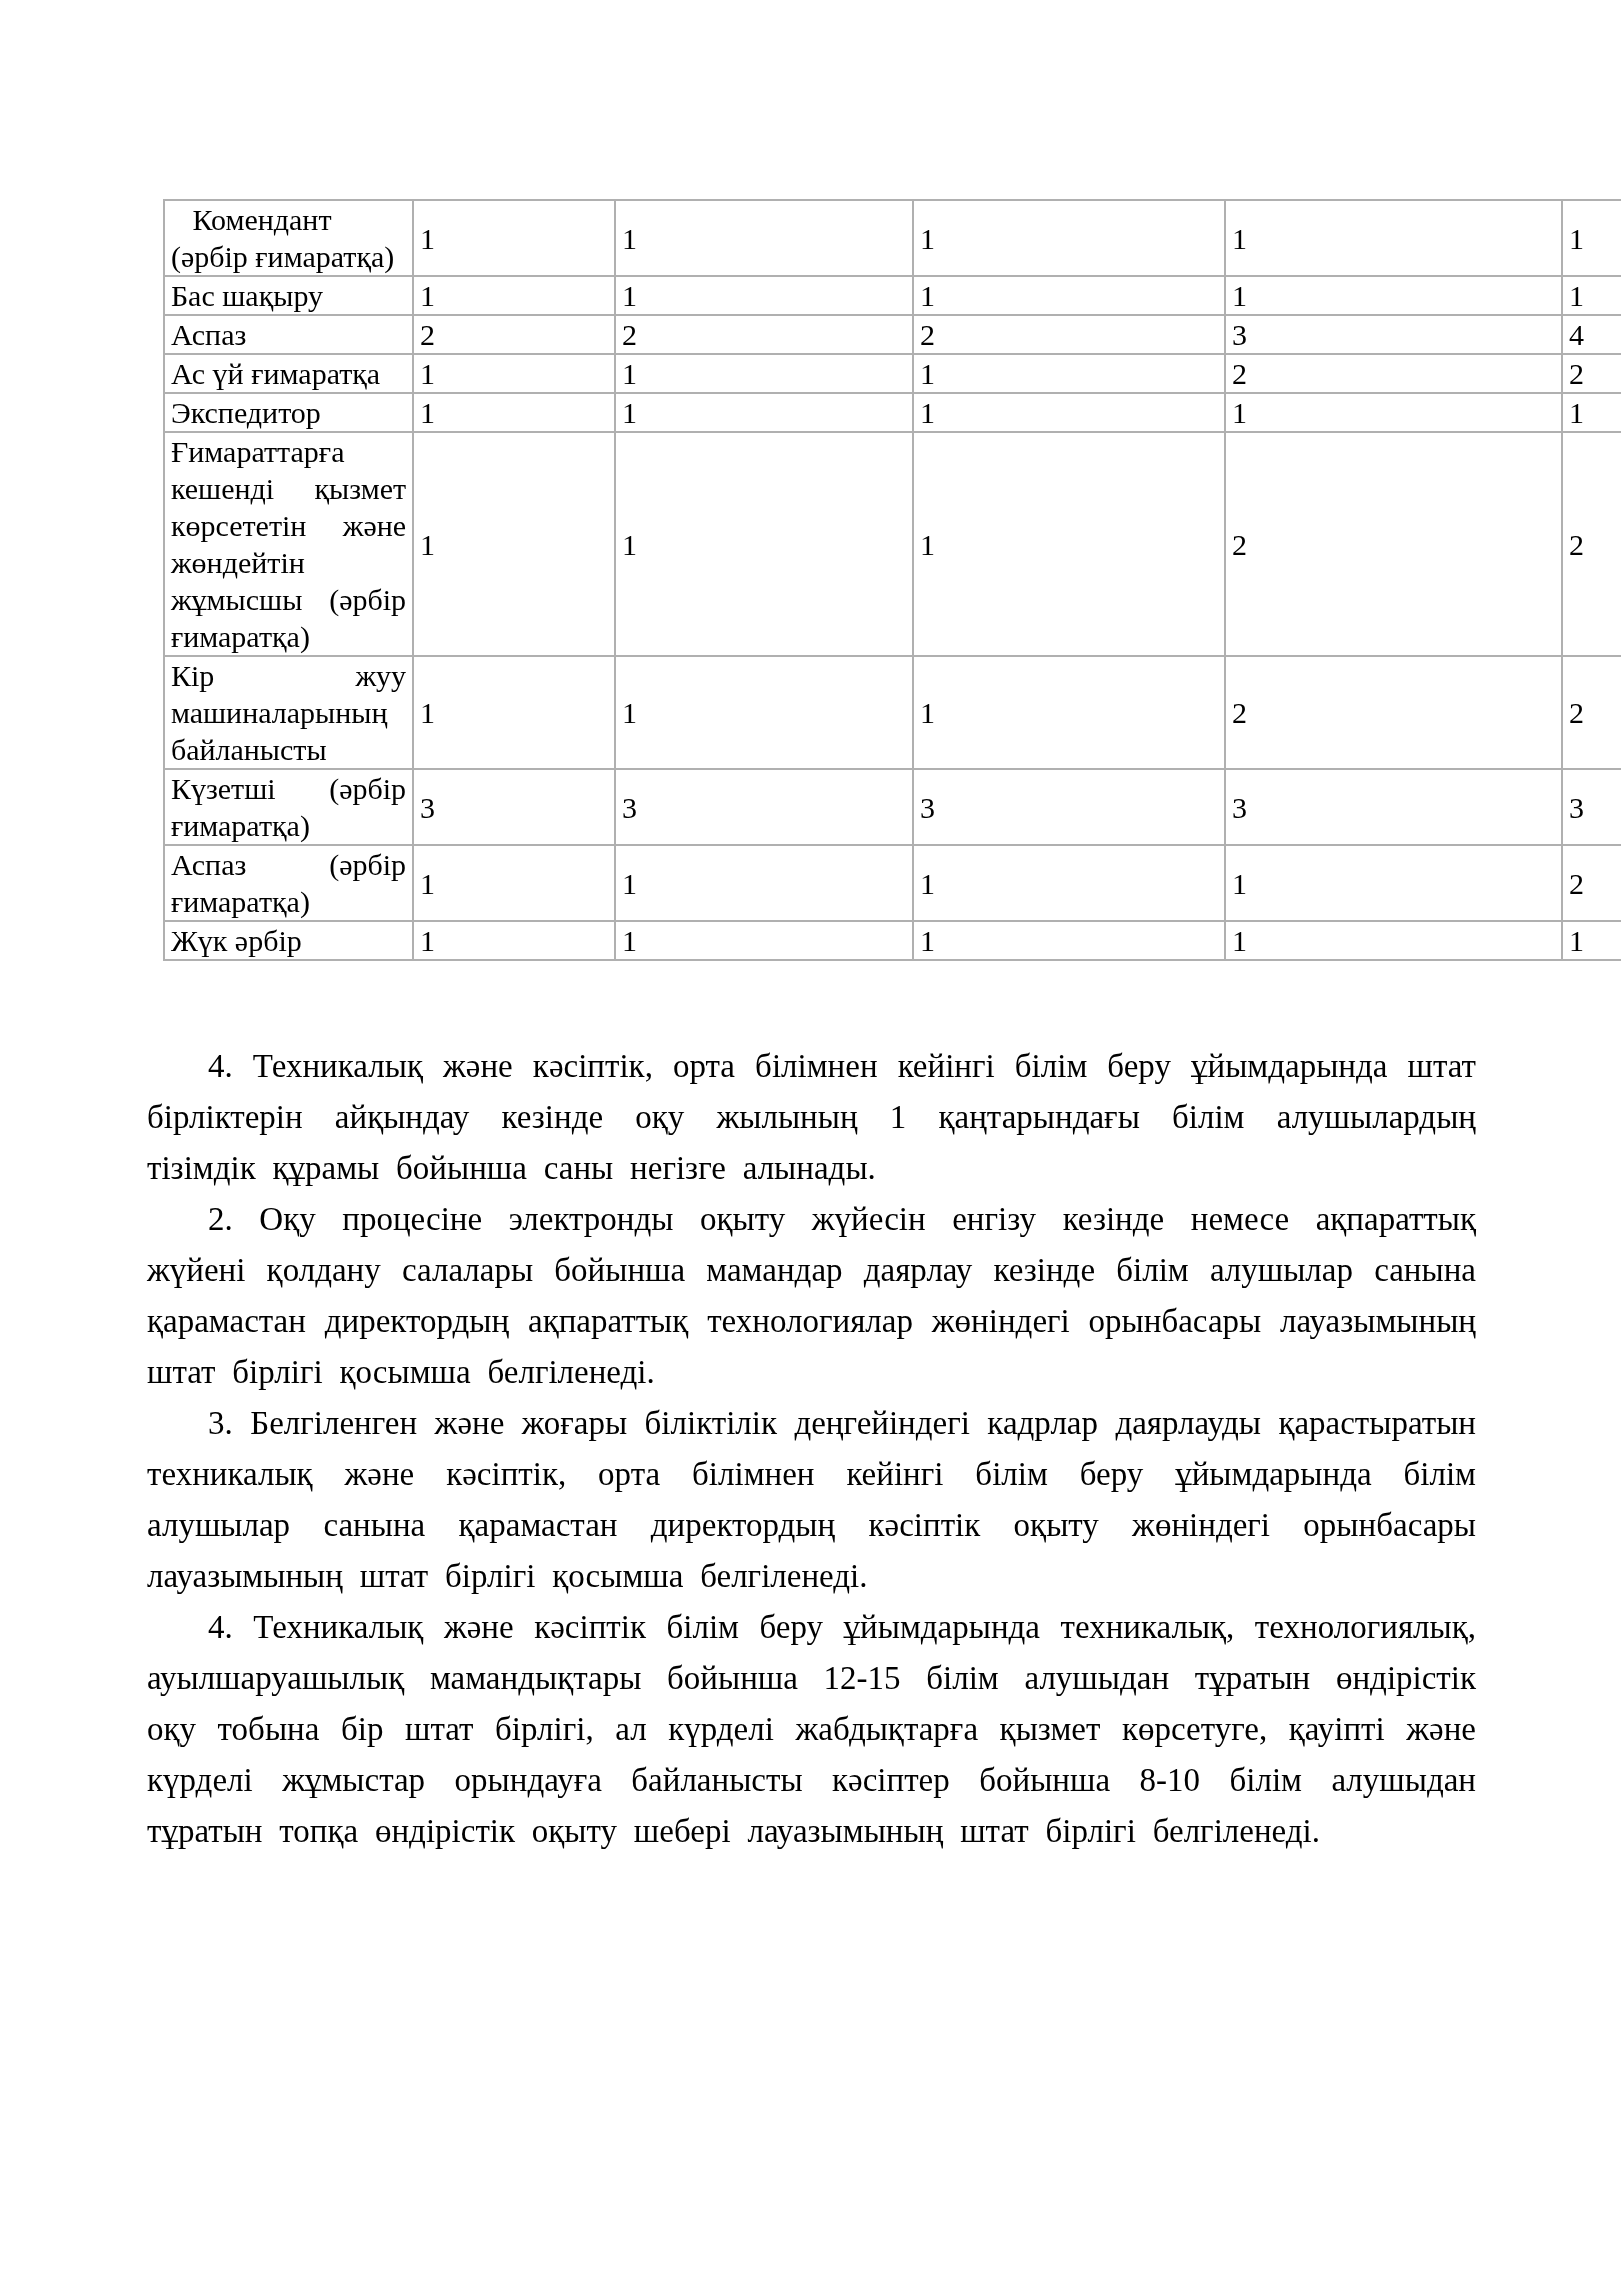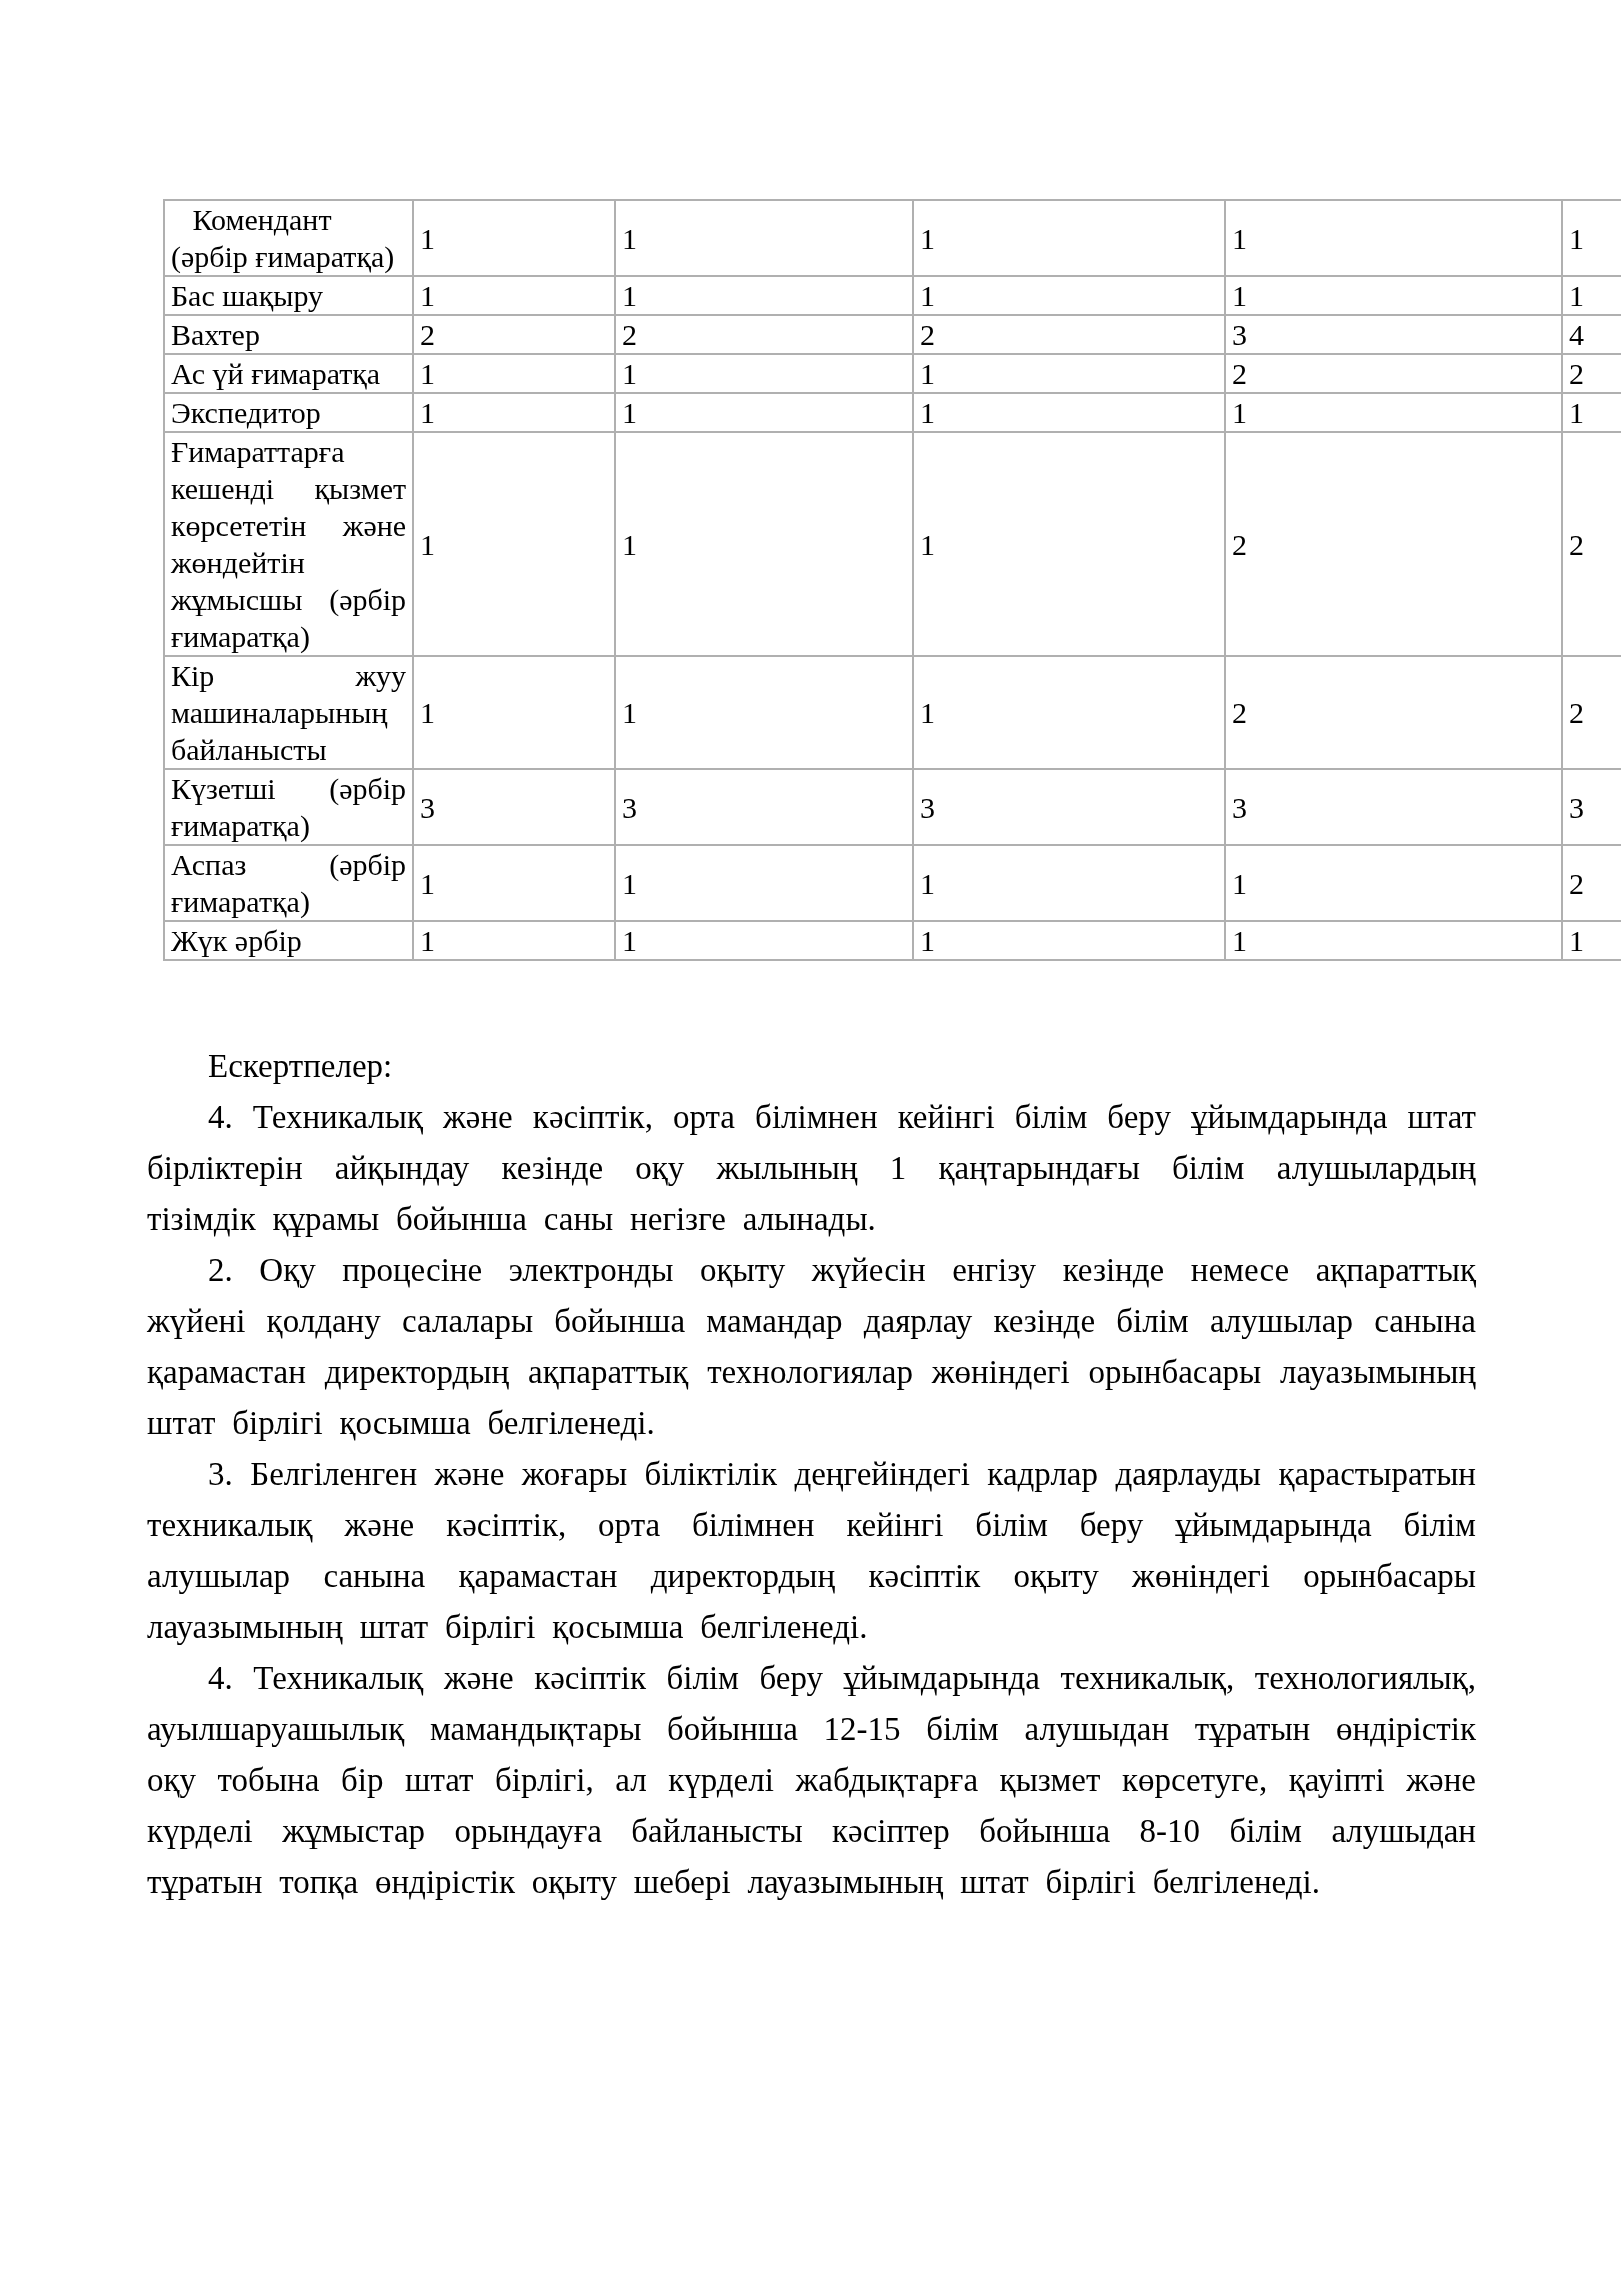--- a/index.html
+++ b/index.html
@@ -93,21 +93,21 @@
         </tr>
         <tr>
           <td class="label-cell">Бас шақыру</td>
           <td class="value-cell">1</td>
           <td class="value-cell">1</td>
           <td class="value-cell">1</td>
           <td class="value-cell">1</td>
           <td class="value-cell">1</td>
         </tr>
         <tr>
-          <td class="label-cell">Вахтер</td>
+          <td class="label-cell">Аспаз</td>
           <td class="value-cell">2</td>
           <td class="value-cell">2</td>
           <td class="value-cell">2</td>
           <td class="value-cell">3</td>
           <td class="value-cell">4</td>
         </tr>
         <tr>
           <td class="label-cell">Ас үй ғимаратқа</td>
           <td class="value-cell">1</td>
           <td class="value-cell">1</td>
@@ -160,21 +160,20 @@
           <td class="value-cell">1</td>
           <td class="value-cell">1</td>
           <td class="value-cell">1</td>
           <td class="value-cell">1</td>
           <td class="value-cell">1</td>
         </tr>
       </tbody>
   </table>
 
   <div class="notes">
-    <p class="notes-heading">Ескертпелер:</p>
     <div>
         <p class="note">4. Техникалық және кәсіптік, орта білімнен кейінгі білім беру ұйымдарында штат бірліктерін айқындау кезінде оқу жылының 1 қаңтарындағы білім алушылардың тізімдік құрамы бойынша саны негізге алынады.</p>
         <p class="note">2. Оқу процесіне электронды оқыту жүйесін енгізу кезінде немесе ақпараттық жүйені қолдану салалары бойынша мамандар даярлау кезінде білім алушылар санына қарамастан директордың ақпараттық технологиялар жөніндегі орынбасары лауазымының штат бірлігі қосымша белгіленеді.</p>
         <p class="note">3. Белгіленген және жоғары біліктілік деңгейіндегі кадрлар даярлауды қарастыратын техникалық және кәсіптік, орта білімнен кейінгі білім беру ұйымдарында білім алушылар санына қарамастан директордың кәсіптік оқыту жөніндегі орынбасары лауазымының штат бірлігі қосымша белгіленеді.</p>
         <p class="note">4. Техникалық және кәсіптік білім беру ұйымдарында техникалық, технологиялық, ауылшаруашылық мамандықтары бойынша 12-15 білім алушыдан тұратын өндірістік оқу тобына бір штат бірлігі, ал күрделі жабдықтарға қызмет көрсетуге, қауіпті және күрделі жұмыстар орындауға байланысты кәсіптер бойынша 8-10 білім алушыдан тұратын топқа өндірістік оқыту шебері лауазымының штат бірлігі белгіленеді.</p>
       </div>
   </div>
 
 </div>
 

